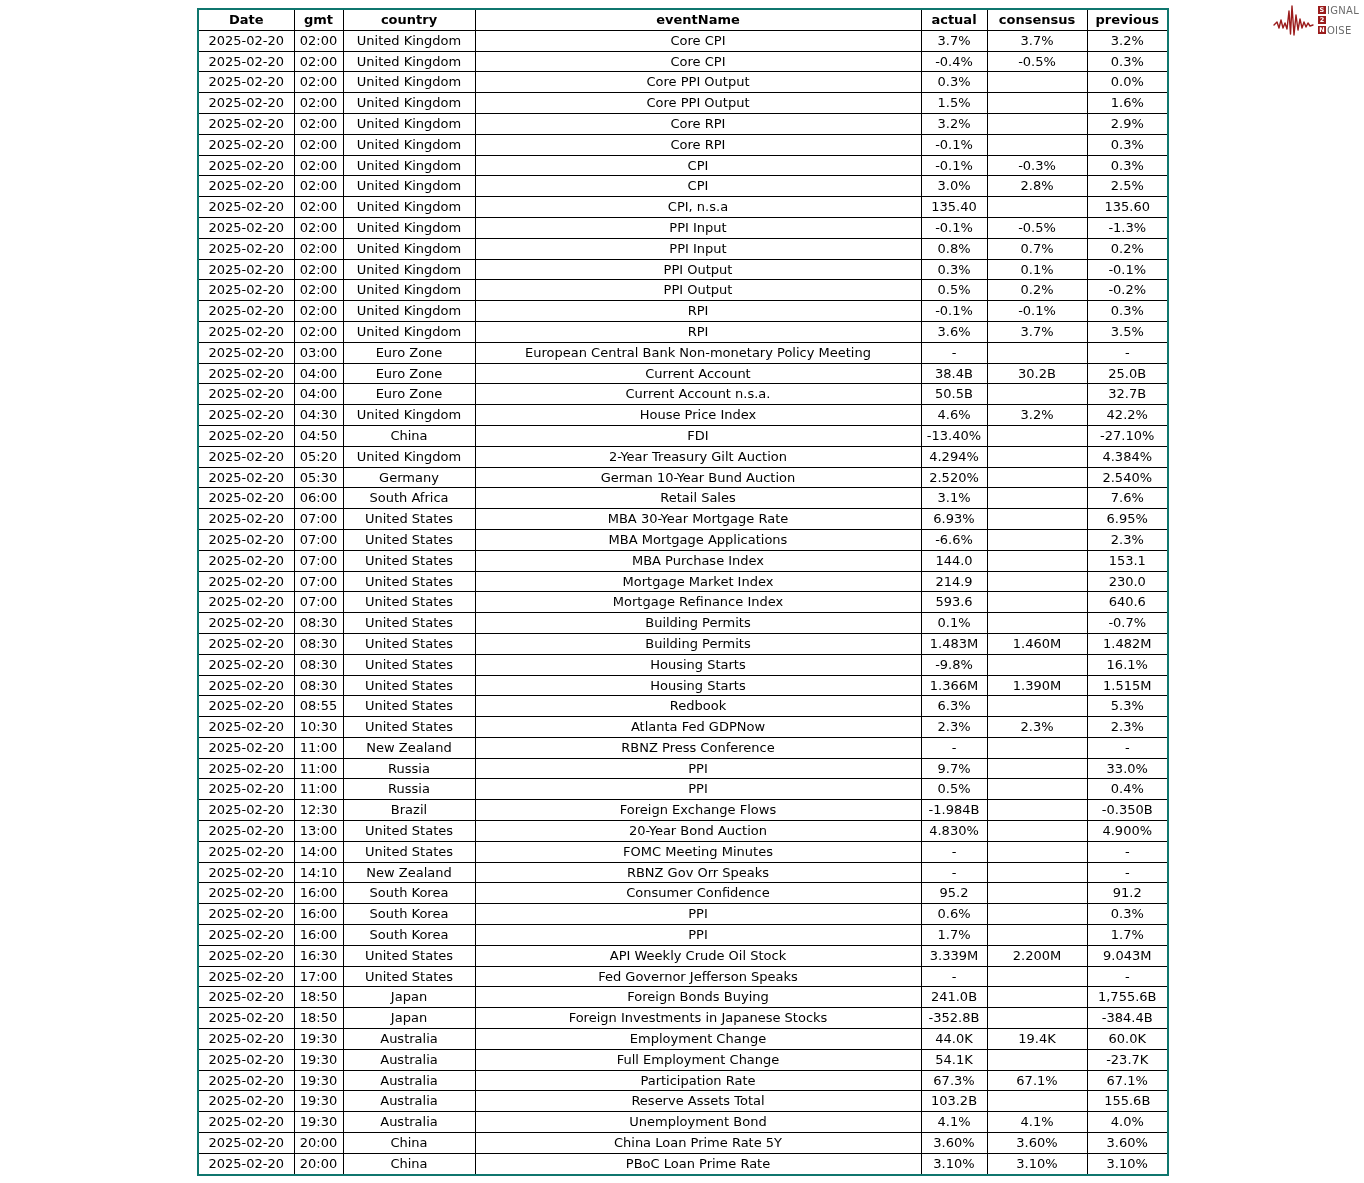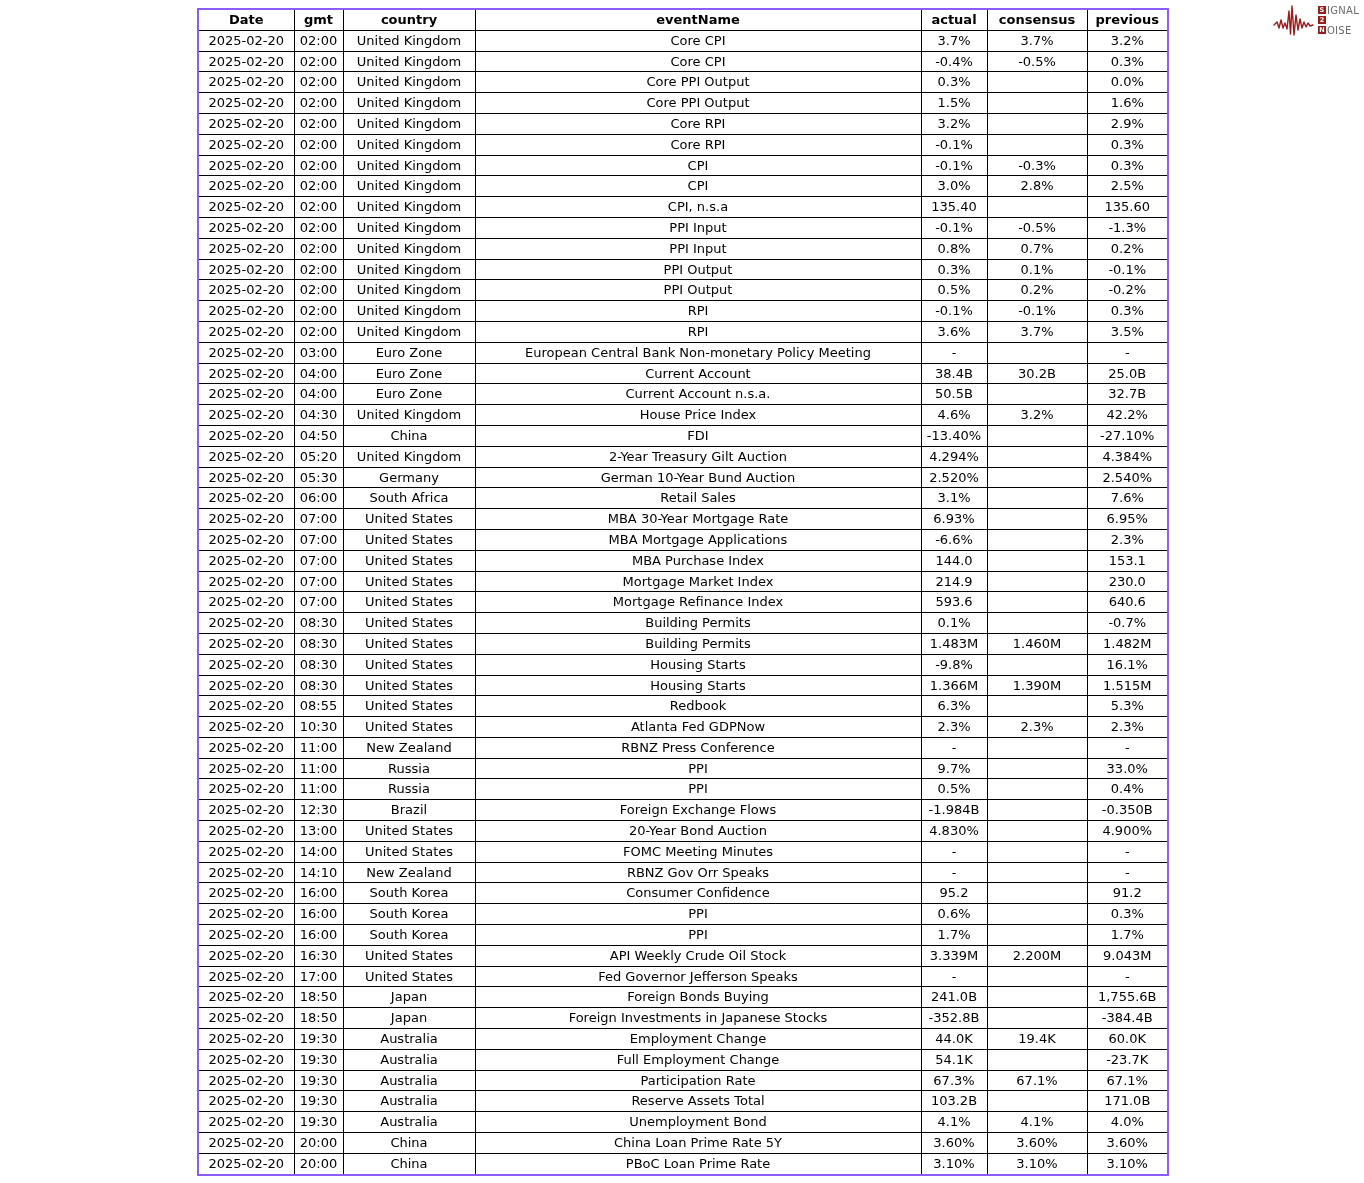--- a/index.html
+++ b/index.html
@@ -15,21 +15,21 @@
     font-family: "DejaVu Sans", "Liberation Sans", sans-serif;
     overflow: hidden;
   }
   table.calendar {
     position: absolute;
     left: 197px;
     top: 8px;
     width: 970px;
     border-collapse: collapse;
     table-layout: fixed;
-    border: 2px solid #8b5cf6;
+    border: 2px solid #0f766e;
     padding-left: 34px;
   }
   table.calendar th, table.calendar td {
     border: 1px solid #000000;
     font-size: 13px;
     color: #000000;
     text-align: center;
     vertical-align: middle;
     padding: 0 2px;
     height: 19.8px;
@@ -587,21 +587,21 @@
           <td>67.1%</td>
           <td>67.1%</td>
         </tr>
         <tr>
           <td>2025-02-20</td>
           <td>19:30</td>
           <td>Australia</td>
           <td>Reserve Assets Total</td>
           <td>103.2B</td>
           <td></td>
-          <td>171.0B</td>
+          <td>155.6B</td>
         </tr>
         <tr>
           <td>2025-02-20</td>
           <td>19:30</td>
           <td>Australia</td>
           <td>Unemployment Bond</td>
           <td>4.1%</td>
           <td>4.1%</td>
           <td>4.0%</td>
         </tr>

